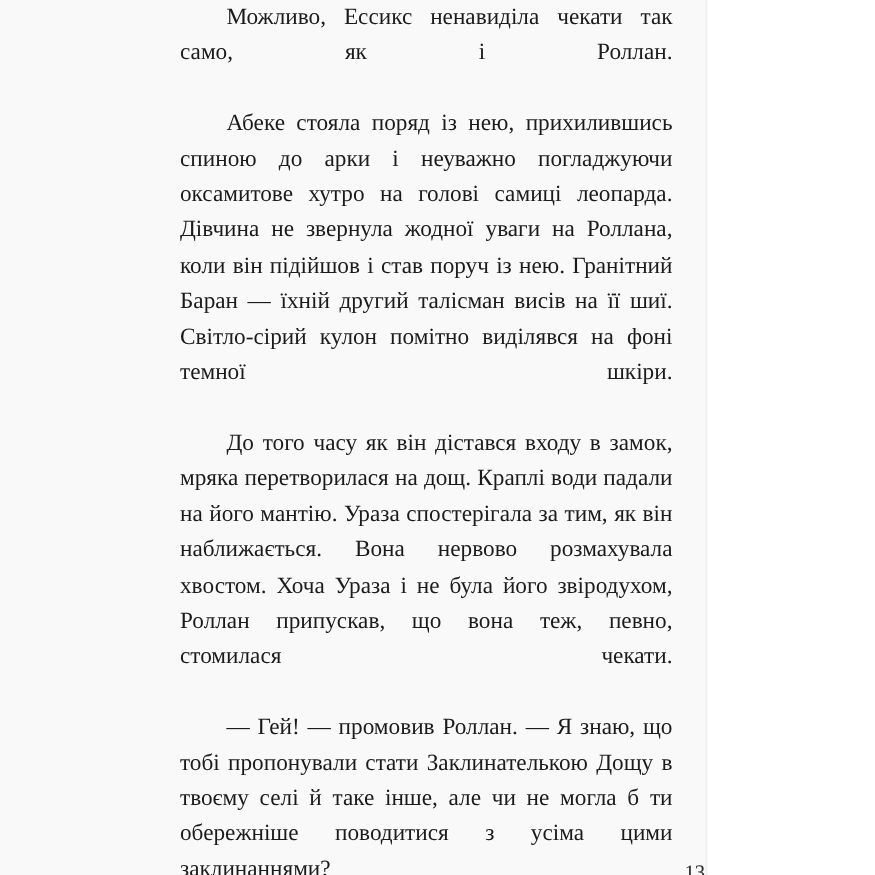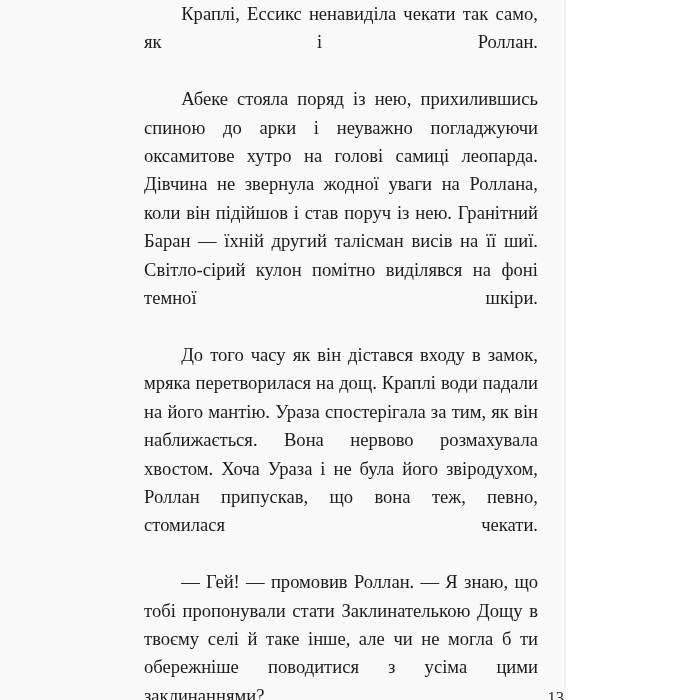--- a/index.html
+++ b/index.html
@@ -86,21 +86,21 @@
 </style>
 </head>
 <body>
 
 <div id="page-root">
 
   <div id="paper-sheet"></div>
   <div id="paper-edge"></div>
 
   <div id="text-column">
-    <p>Краплі, Ессикс ненавиділа чекати так само, як і Роллан.</p>
+    <p>Можливо, Ессикс ненавиділа чекати так само, як і Роллан.</p>
     <p>Абеке стояла поряд із нею, прихилившись спиною до арки і неуважно погладжуючи оксамитове хутро на голові самиці леопарда. Дівчина не звернула жодної уваги на Роллана, коли він підійшов і став поруч із нею. Гранітний Баран — їхній другий талісман висів на її шиї. Світло-сірий кулон помітно виділявся на фоні темної шкіри.</p>
     <p>До того часу як він дістався входу в замок, мряка перетворилася на дощ. Краплі води падали на його мантію. Ураза спостерігала за тим, як він наближається. Вона нервово розмахувала хвостом. Хоча Ураза і не була його звіродухом, Роллан припускав, що вона теж, певно, стомилася чекати.</p>
     <p class="dialogue">— Гей! — промовив Роллан. — Я знаю, що тобі пропонували стати Заклинателькою Дощу в твоєму селі й таке інше, але чи не могла б ти обережніше поводитися з усіма цими заклинаннями?</p>
 
   </div>
 
   <div id="page-number">13</div>
 
 </div>
 

